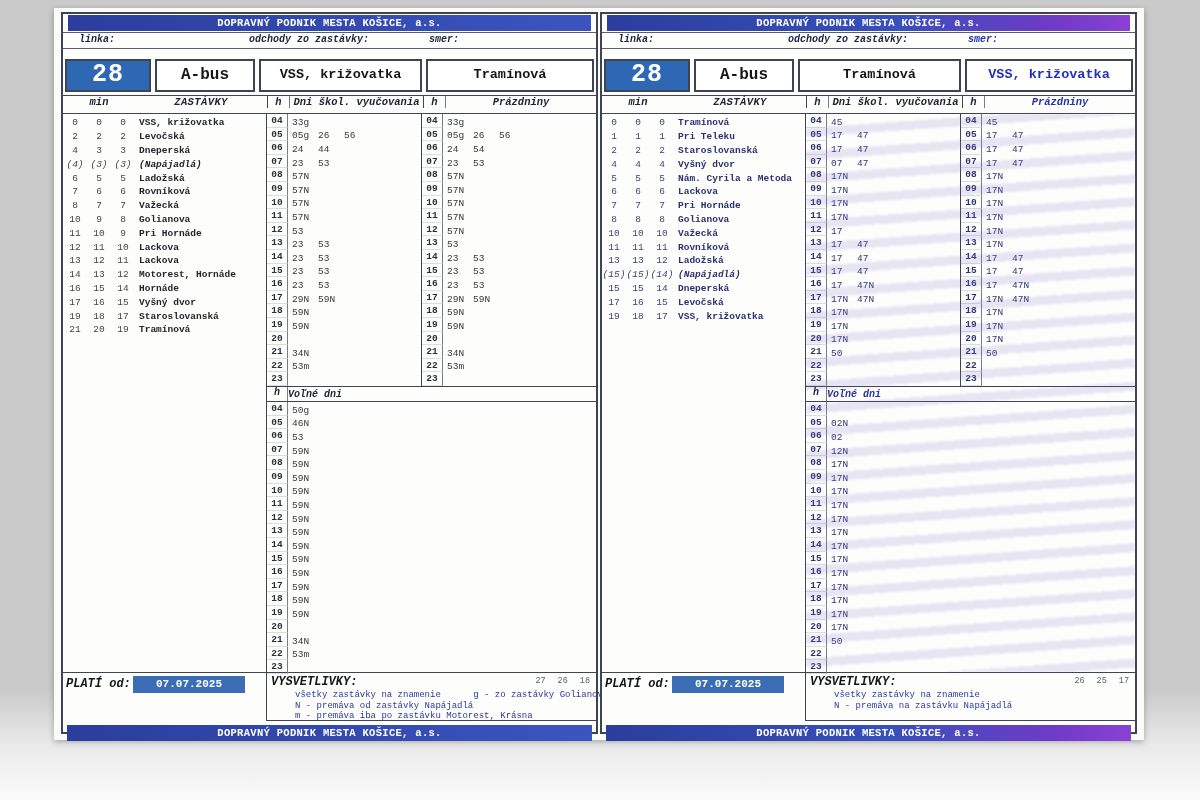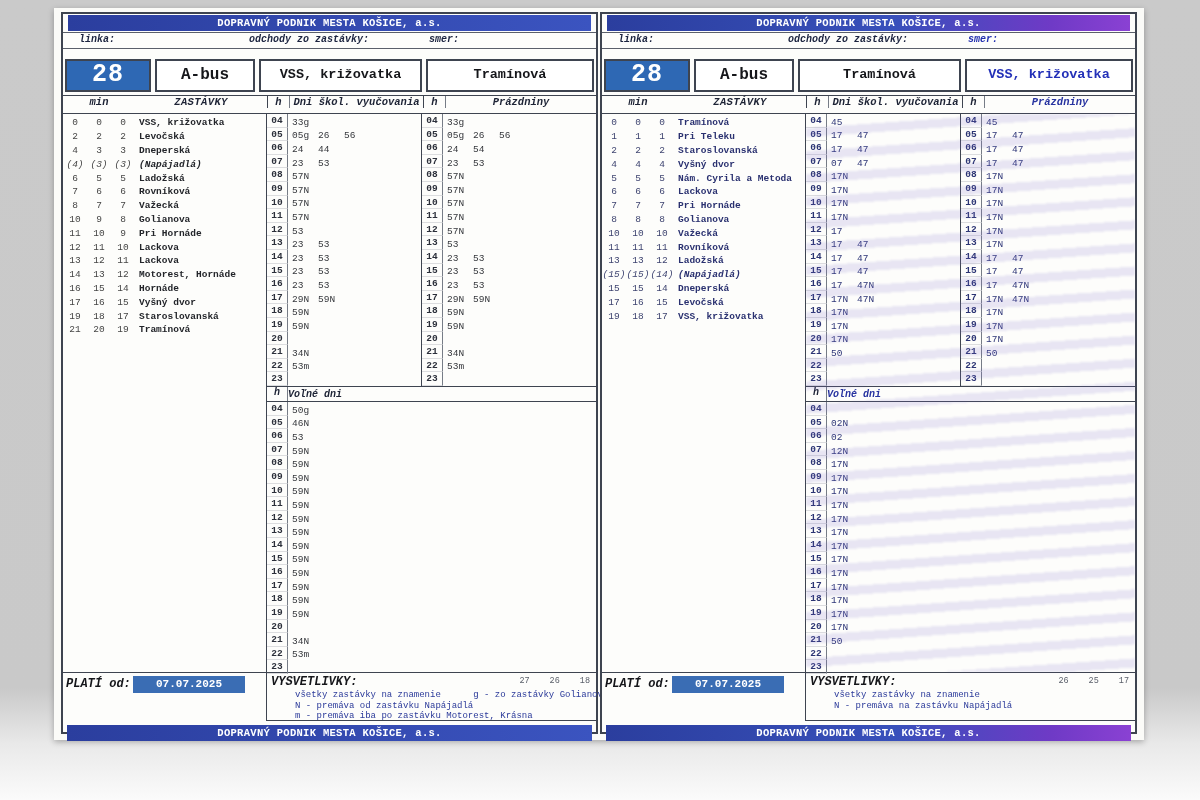--- a/index.html
+++ b/index.html
@@ -77,21 +77,21 @@
   .freerows{height:272px;}
 
   .bottom{display:flex;height:48px;border-top:1.8px solid #3e4450;}
   .bleft{width:204px;position:relative;border-right:1.5px solid #3e4450;box-sizing:border-box;}
   .plati{position:absolute;left:3px;top:4px;font-style:italic;font-weight:bold;font-size:12px;color:#15161a;}
   .datebox{position:absolute;left:70px;top:3px;width:112px;height:17px;background:#3a6db4;color:#fff;
            font-weight:bold;font-size:11px;text-align:center;line-height:17px;}
   .bright{flex:1;position:relative;border-bottom:1.5px solid #3e4450;box-sizing:border-box;}
   .legendhdr{position:absolute;left:4px;top:2px;font-style:italic;font-weight:bold;font-size:12px;color:#15161a;}
   .legnums{position:absolute;right:6px;top:3px;font-size:8.5px;color:#5a5f6a;}
-  .legnums span{margin-left:20px;}
+  .legnums span{margin-left:12px;}
   .leglines{position:absolute;left:28px;top:17px;font-size:9px;color:#2b3a9a;line-height:10.5px;}
   .legline{white-space:pre;}
 
   .gap{height:4px;}
   .footbar{height:16px;margin:0 4px;color:#fff;font-weight:bold;font-size:10.5px;line-height:16px;text-align:center;letter-spacing:.3px;}
   .panel0 .footbar{background:linear-gradient(90deg,#2b3e9e,#3b54c0);}
   .panel1 .footbar{background:linear-gradient(90deg,#2b3e9e 0%,#3850bb 55%,#6f3ac6 85%,#8a41d3 100%);}
 </style>
 </head>
 <body>
@@ -476,21 +476,21 @@
     <div class="bottom">
       <div class="bleft">
         <span class="plati">PLATÍ od:</span>
         <span class="datebox">07.07.2025</span>
       </div>
       <div class="bright">
         <span class="legendhdr">VYSVETLIVKY:</span>
         <span class="legnums"><span class="legnum">27</span><span class="legnum">26</span><span class="legnum">18</span></span>
         <div class="leglines">
             <div class="legline">všetky zastávky na znamenie      g - zo zastávky Golianova</div>
-            <div class="legline">N - premáva od zastávku Napájadlá</div>
+            <div class="legline">N - premáva od zastávky Napájadlá</div>
             <div class="legline">m - premáva iba po zastávku Motorest, Krásna</div>
           </div>
       </div>
     </div>
     <div class="gap"></div>
     <div class="footbar">DOPRAVNÝ PODNIK MESTA KOŠICE, a.s.</div>
   </div>
 
   <div class="panel panel1">
     <div class="topbar">DOPRAVNÝ PODNIK MESTA KOŠICE, a.s.</div>

